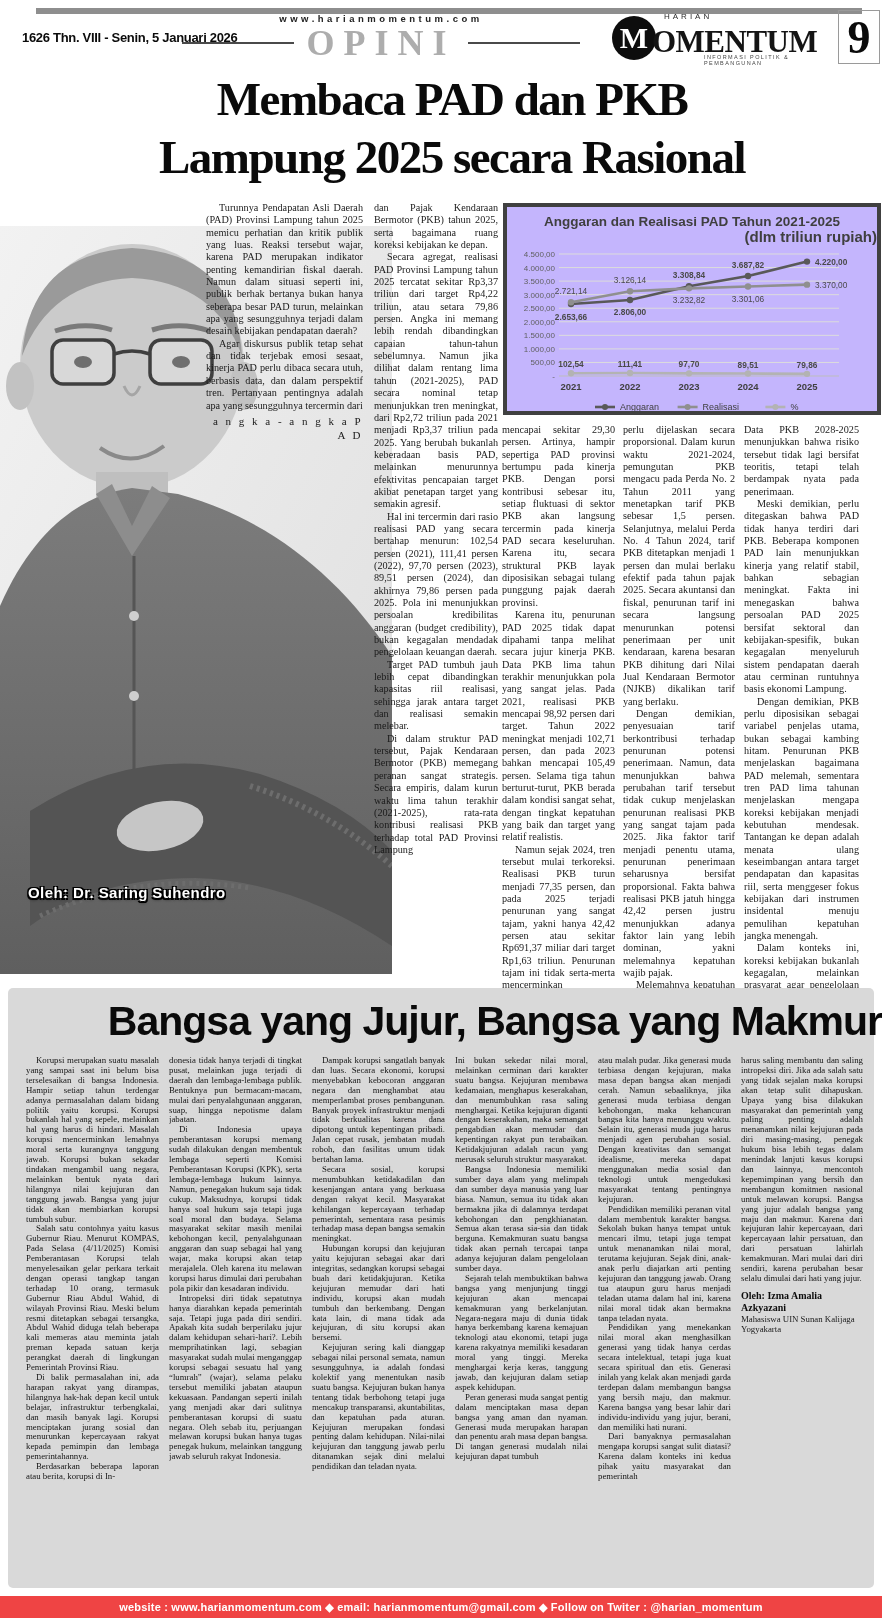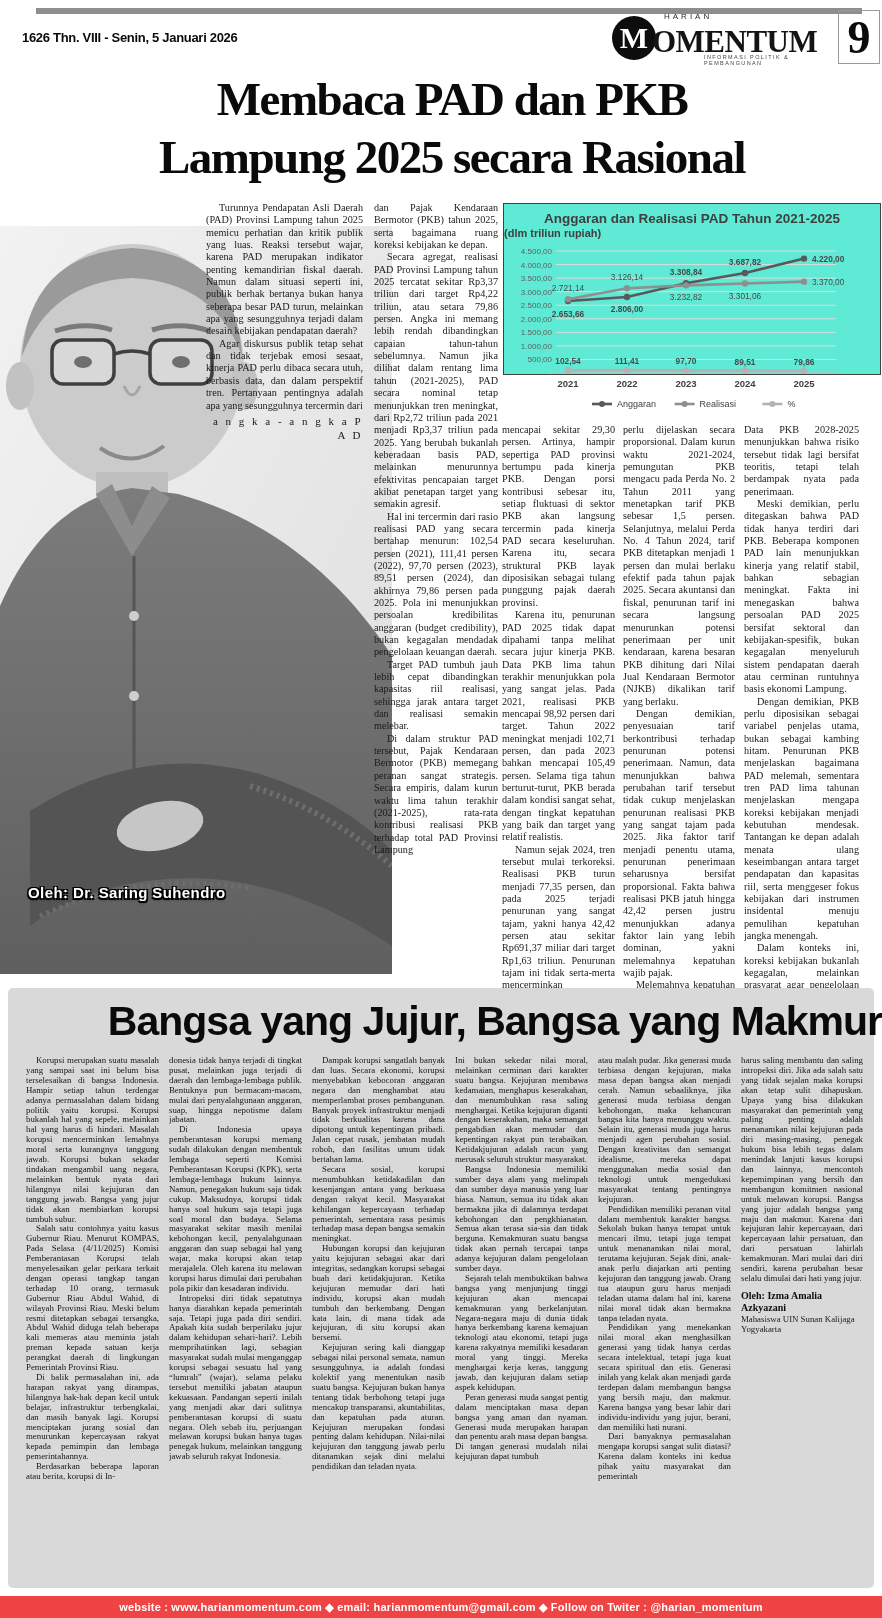--- a/index.html
+++ b/index.html
@@ -39,26 +39,26 @@
   .photo-byline{position:absolute;left:28px;top:658px;font-family:"Liberation Sans",sans-serif;
            font-weight:bold;font-size:15px;letter-spacing:0.4px;color:#ffffff;
            text-shadow:-1.5px -1.5px 0 #000,1.5px -1.5px 0 #000,-1.5px 1.5px 0 #000,
                        1.5px 1.5px 0 #000,0 2px 3px rgba(0,0,0,.55);}
   .a1col{position:absolute;overflow:hidden;text-align:justify;}
   .a1col p{margin:0;font-size:10.2px;line-height:12.35px;text-indent:13px;color:#1a1a1a;}
   .a1col p.cont{text-indent:0;}
   .col1-tail{font-size:11px;letter-spacing:2.5px;text-align:right;line-height:14px;
            margin-top:2px;color:#1a1a1a;}
   
-  .chart-panel{position:absolute;left:503px;top:203px;width:378px;height:172px;
-           background:#5eead4;border:1px solid #404040;box-sizing:border-box;}
+  .chart-panel{position:absolute;left:503px;top:203px;width:378px;height:212px;
+           background:#c4b5fd;border:4px solid #404040;box-sizing:border-box;}
   .chart-title{margin:7px 4px 0 4px;text-align:center;font-family:"Liberation Sans",sans-serif;
            font-weight:bold;font-size:13.5px;color:#3f3f3f;line-height:15px;}
-  .chart-subtitle{text-align:left;font-family:"Liberation Sans",sans-serif;font-weight:bold;
-           font-size:11px;color:#3f3f3f;line-height:15px;}
+  .chart-subtitle{text-align:right;font-family:"Liberation Sans",sans-serif;font-weight:bold;
+           font-size:15px;color:#3f3f3f;line-height:15px;}
   
   .article2-panel{position:absolute;left:8px;top:988px;width:866px;height:600px;
            background:#d9d9d9;border-radius:5px;}
   .headline2{position:absolute;left:0;top:998px;width:882px;margin:0;text-align:right;
            font-family:"Liberation Sans",sans-serif;font-weight:bold;font-size:41px;
            letter-spacing:-1px;color:#0a0a0a;}
   .a2col{position:absolute;top:1056px;height:528px;overflow:hidden;text-align:justify;}
   .a2col p{margin:0;font-size:8.8px;line-height:9.9px;text-indent:10px;color:#161616;}
   .a2col p.cont{text-indent:0;}
   .author-block{margin-top:6px;text-align:left;}
@@ -69,20 +69,28 @@
            color:#ffffff;font-family:"Liberation Sans",sans-serif;font-weight:bold;
            font-size:11px;line-height:22px;text-align:center;letter-spacing:0.2px;}
 </style>
 </head>
 <body>
 
 <div class="page">
 
   <div class="topbar"></div>
   <div class="edition">1626 Thn. VIII - Senin, 5 Januari 2026</div>
+  <div class="masthead-center">
+    <div class="website">www.harianmomentum.com</div>
+    <div class="section-row">
+      <span class="rule"></span>
+      <span class="section-title">OPINI</span>
+      <span class="rule"></span>
+    </div>
+  </div>
   <div class="brand">
     <div class="harian">HARIAN</div>
     <div class="brand-row">
       <span class="m-disc">M</span>
       <span class="brand-name">OMENTUM</span>
     </div>
     <div class="tagline">INFORMASI POLITIK &amp; PEMBANGUNAN</div>
   </div>
   <div class="page-number">9</div>
 

